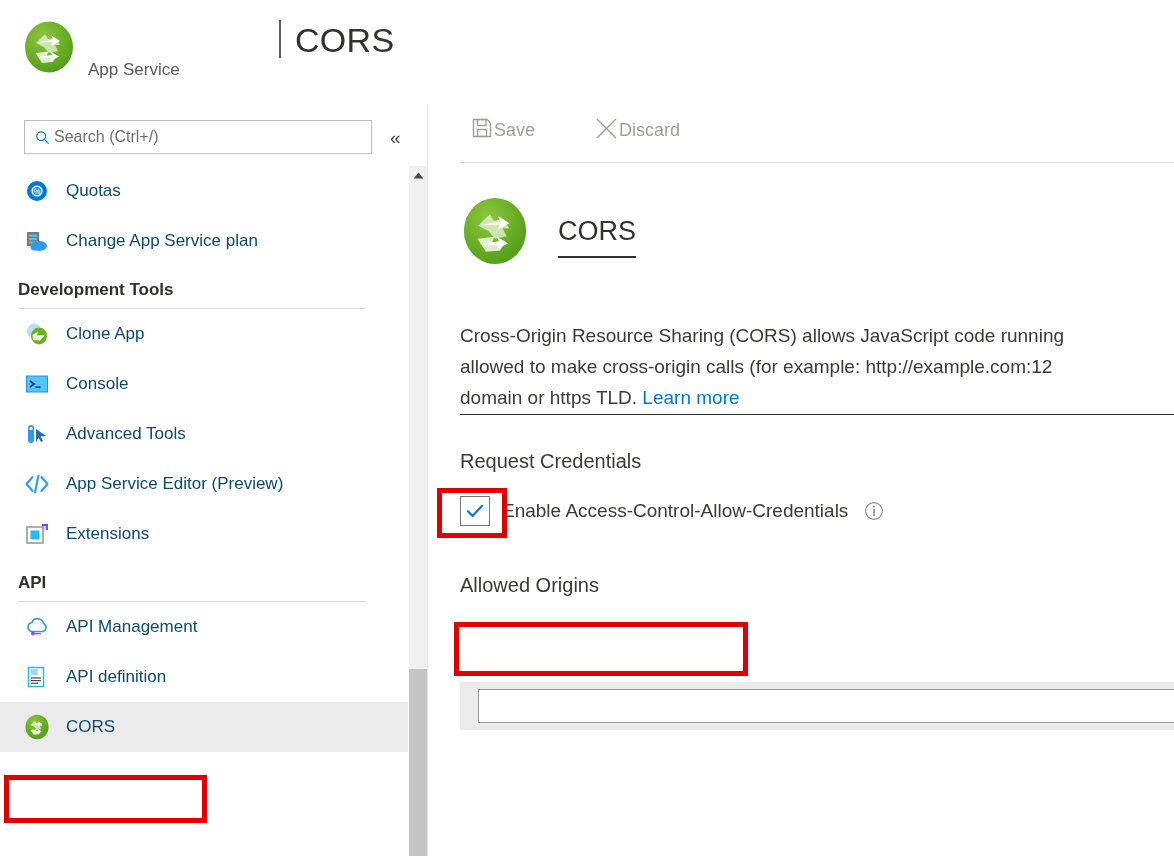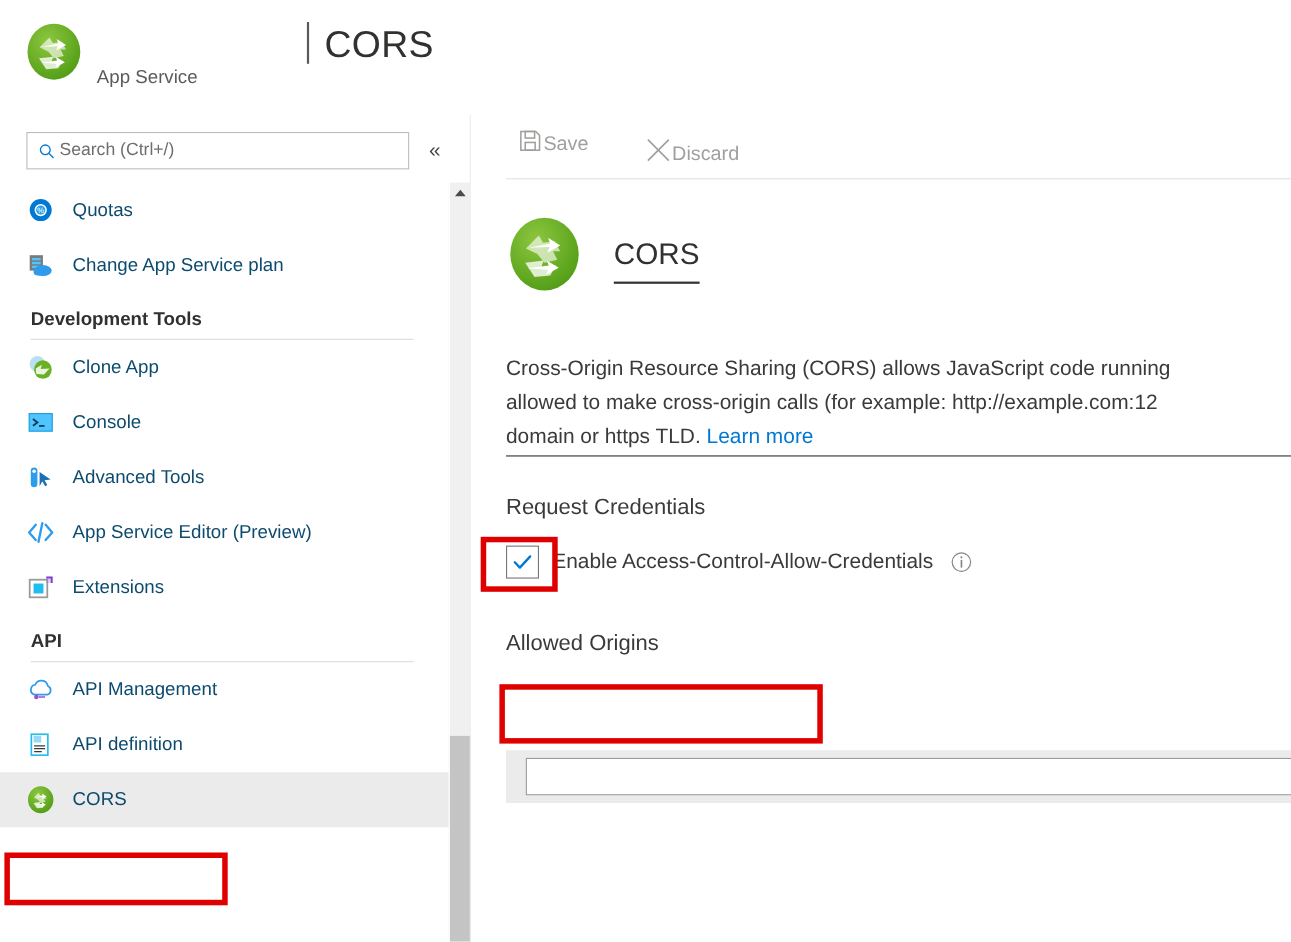--- a/index.html
+++ b/index.html
@@ -82,21 +82,21 @@
   .nav-item .nav-icon {
     width: 26px; height: 26px; flex: none;
     margin-right: 16px;
     display: flex; align-items: center; justify-content: center;
   }
   .nav-item .nav-label {
     font-size: 17px; color: #0c4a6e; white-space: nowrap;
   }
   .nav-item.selected { background: #ebebeb; }
 
-  .nav-group { padding-left: 28px; padding-right: 36px; }
+  .nav-group { padding-left: 18px; padding-right: 36px; }
   .nav-group-title {
     font-size: 17px; font-weight: bold; color: #323130;
     padding-top: 14px; padding-bottom: 8px;
   }
   .nav-group-rule { height: 1px; background: #dcdcdc; width: 348px; }
 
   
   #nav-scrollbar {
     position: absolute; left: 408px; top: 62px;
     width: 19px; height: 694px;
@@ -127,21 +127,21 @@
     background: #ffffff;
     overflow: hidden;
   }
   #cmdbar { position: absolute; left: 0; top: 0; width: 746px; height: 56px; }
   .cmd-btn {
     position: absolute; top: 12px;
     display: flex; align-items: center; gap: 0;
     cursor: default;
   }
   #cmd-save { left: 42px; }
-  #cmd-discard { left: 158px; margin-top: 8px; }
+  #cmd-discard { left: 166px; }
   .cmd-label { font-size: 18px; color: #a19f9d; white-space: nowrap; }
   #cmdbar-rule {
     position: absolute; left: 32px; top: 58px;
     width: 714px; height: 1px; background: #e1e1e1;
   }
 
   #section-head {
     position: absolute; left: 32px; top: 92px;
     display: flex; align-items: center; gap: 28px;
   }

